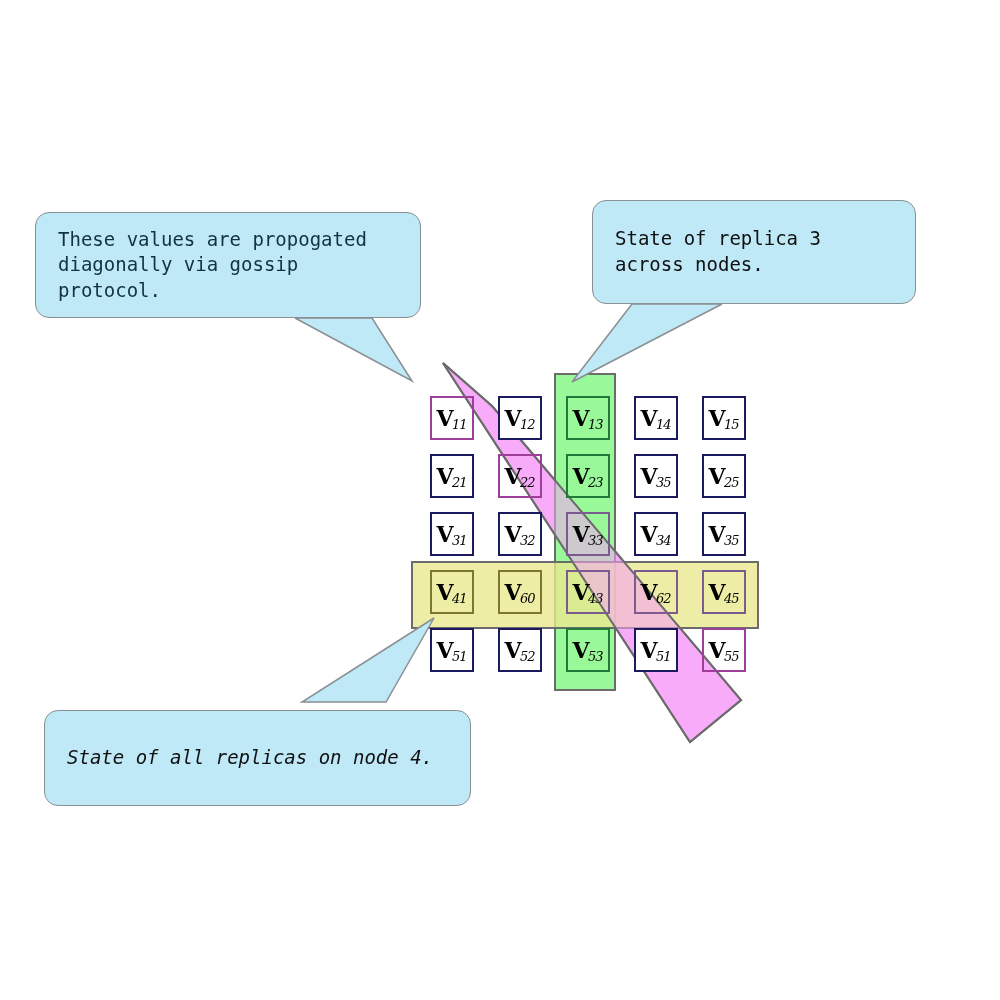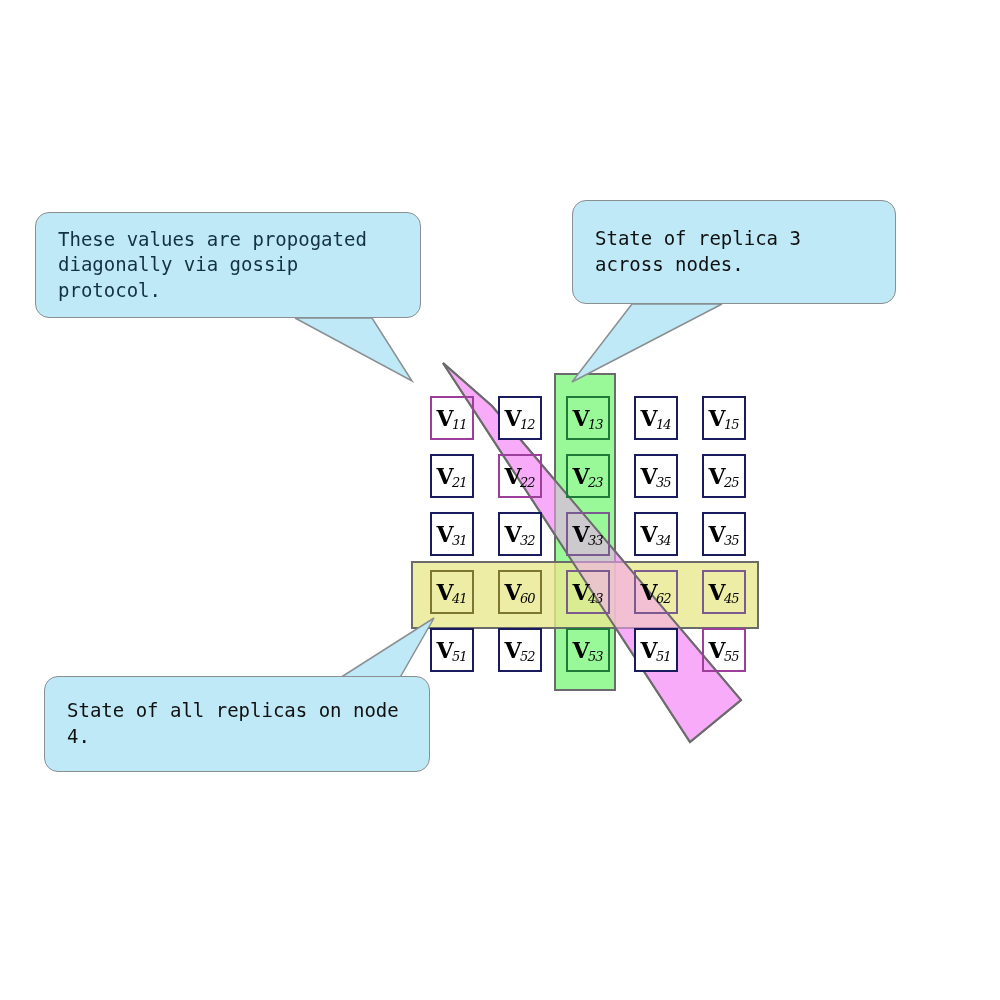--- a/index.html
+++ b/index.html
@@ -212,17 +212,17 @@
       </div>
       <div class="cell on-magenta" style="left: 702px; top: 628px; width: 44px; height: 44px;">
         <span class="vsym">V</span>
         <span class="sub">55</span>
       </div>
     </div>
 
   <div id="callout-host">
       <div class="callout" style="left: 35px; top: 212px; width: 386px; height: 106px;"><span>These values are propogated
 diagonally via gossip protocol.</span></div>
-      <div class="callout dark-text" style="left: 572px; top: 200px; width: 324px; height: 104px;"><span>State of replica 3 across nodes.</span></div>
-      <div class="callout dark-text" style="left: 44px; top: 676px; width: 386px; height: 96px;"><span>State of all replicas on node 4.</span></div>
+      <div class="callout dark-text" style="left: 592px; top: 200px; width: 324px; height: 104px;"><span>State of replica 3 across nodes.</span></div>
+      <div class="callout dark-text" style="left: 44px; top: 710px; width: 427px; height: 96px; font-style: italic;"><span>State of all replicas on node 4.</span></div>
     </div>
 
 </div>
 
 </body></html>

